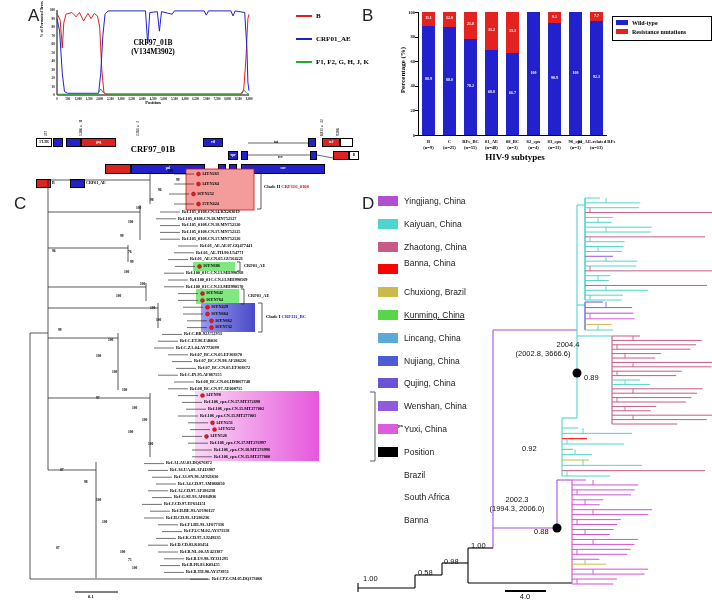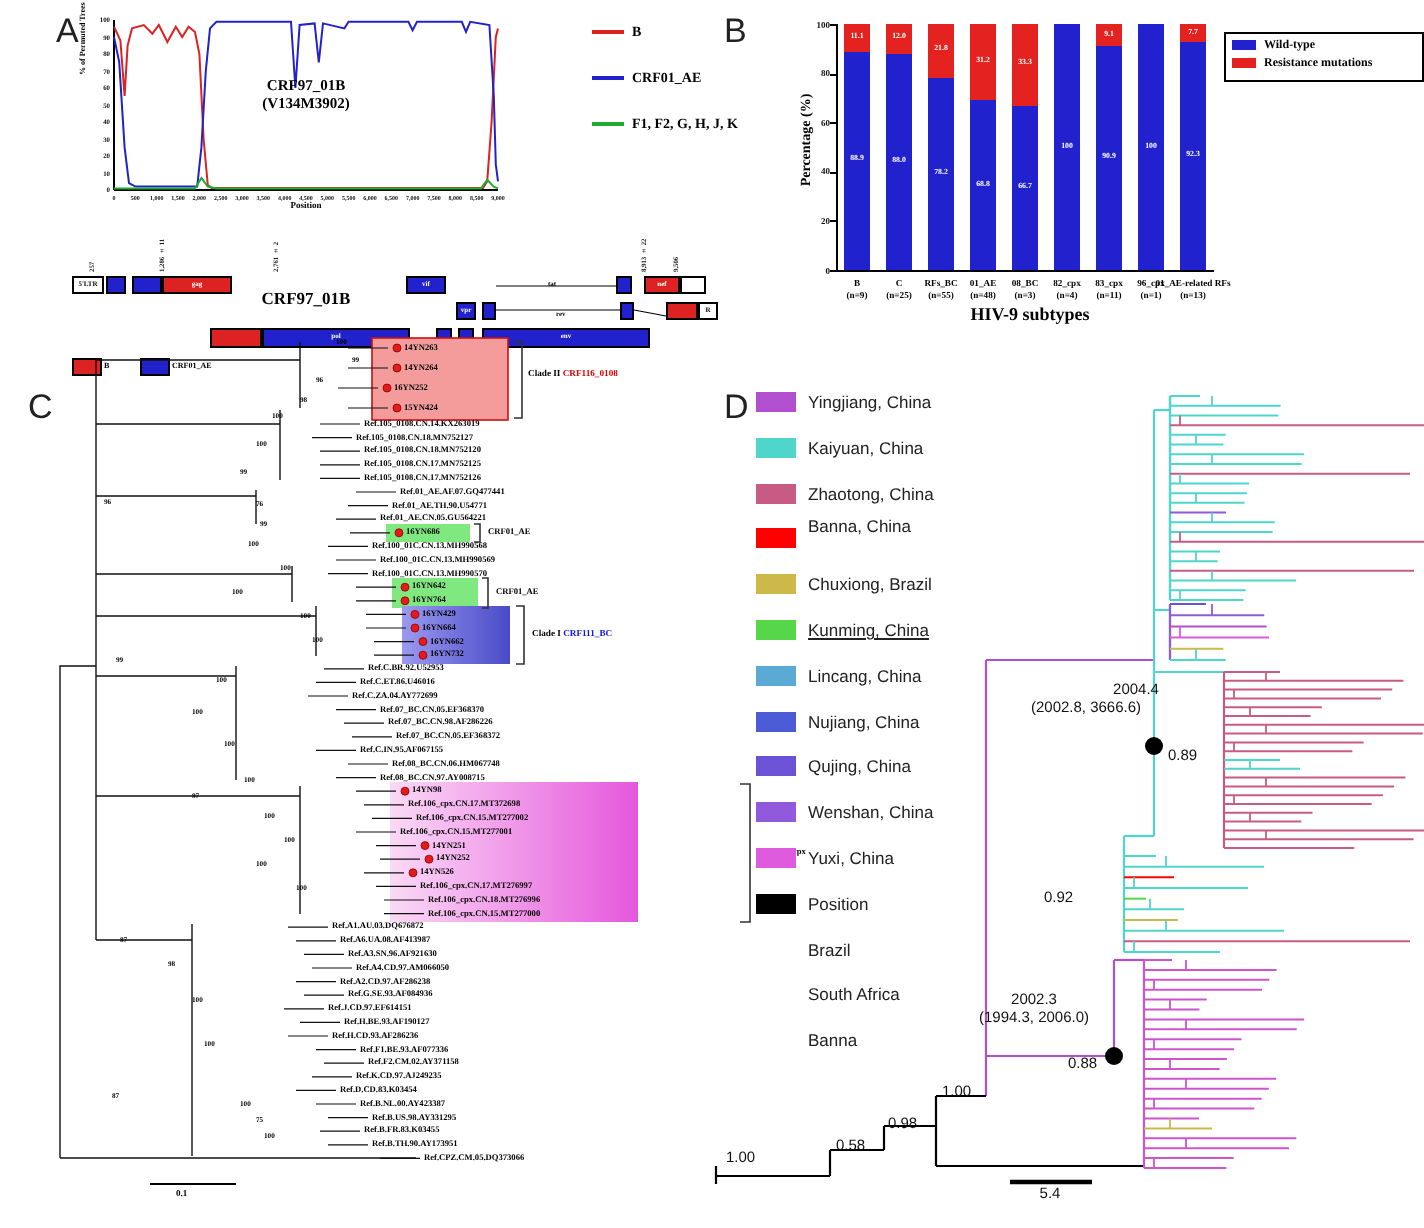--- a/index.html
+++ b/index.html
@@ -675,16 +675,16 @@
       <div class="dann" style="left: 543px; top: 349px; transform: translateX(-50%);">(2002.8, 3666.6)</div>
       <div class="dann" style="left: 584px; top: 373px;">0.89</div>
       <div class="dann" style="left: 522px; top: 411px; margin-top: 33px;">0.92</div>
       <div class="dann" style="left: 517px; top: 495px; transform: translateX(-50%);">2002.3</div>
       <div class="dann" style="left: 517px; top: 504px; transform: translateX(-50%);">(1994.3, 2006.0)</div>
       <div class="dann" style="left: 534px; top: 527px;">0.88</div>
       <div class="dann" style="left: 471px; top: 541px;">1.00</div>
       <div class="dann" style="left: 444px; top: 557px;">0.98</div>
       <div class="dann" style="left: 418px; top: 568px;">0.58</div>
       <div class="dann" style="left: 363px; top: 574px;">1.00</div>
-      <div class="dann" style="left: 525px; top: 592px; transform: translateX(-50%);">5.4</div>
+      <div class="dann" style="left: 525px; top: 592px; transform: translateX(-50%);">4.0</div>
     </div>
 
 </div>
 
 </body></html>

